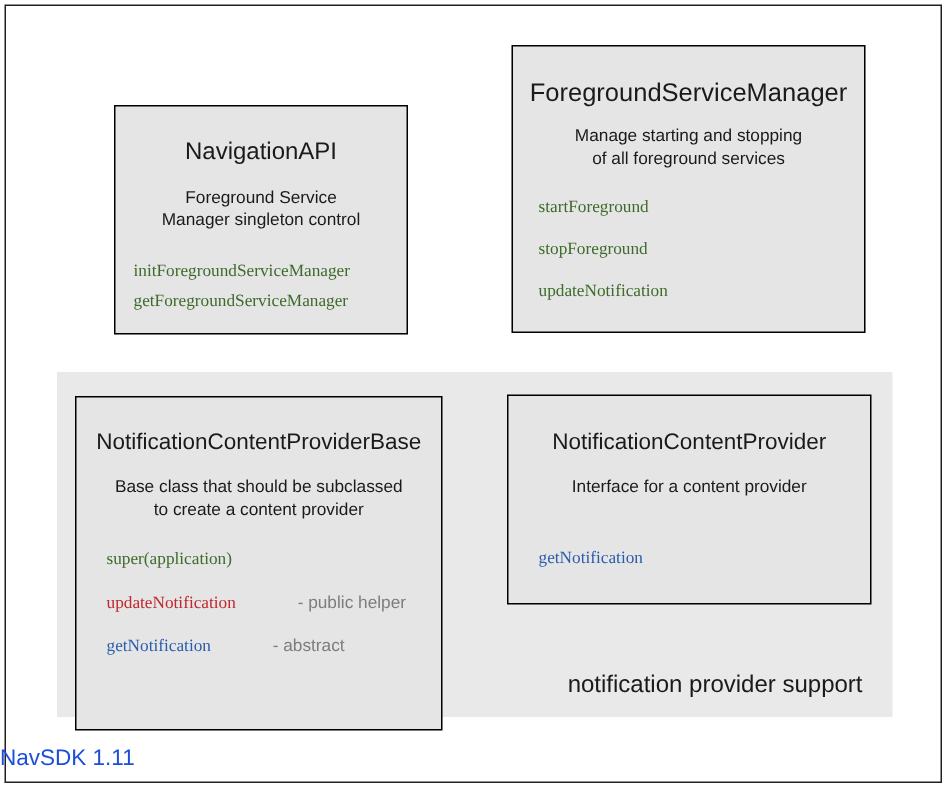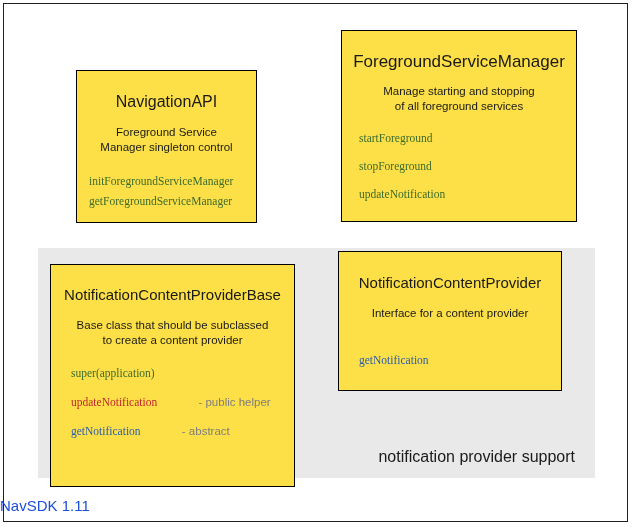--- a/index.html
+++ b/index.html
@@ -37,21 +37,21 @@
   .group-label {
     position: absolute;
     font-size: 16px;
     color: #1a1a1a;
     white-space: nowrap;
     text-align: right;
   }
   
   .class-box {
     position: absolute;
-    background: #fde047;
+    background: #e5e5e5;
     border: 1.4px solid #000000;
     box-sizing: border-box;
     display: flex;
     flex-direction: column;
   }
   .class-title {
     text-align: center;
     color: #1a1a1a;
     font-weight: 400;
     line-height: 1.12;
@@ -85,21 +85,21 @@
 </head>
 <body>
 
 <div id="canvas">
   <div id="page-frame"></div>
 
   <div class="group-panel" style="left:38px; top:248px; width:557px; height:230px;">
     <div class="group-label" style="right:20px; bottom:12px;">notification provider support</div>
   </div>
 
-  <div class="class-box" style="left:76px; top:70px; width:181px; height:153px;">
+  <div class="class-box" style="left:76px; top:70px; width:196px; height:153px;">
     <div class="class-title" style="font-size:16px; margin-top:22px;">NavigationAPI</div>
     <div class="class-desc" style="margin-top:14px;">
       <div>Foreground Service</div>
       <div>Manager singleton control</div>
     </div>
     <div class="members" style="margin-top:20px; padding-left:12px; gap:6px;">
       <div class="member">
         <span class="mname" style="color:#3d6b2b;">initForegroundServiceManager</span><span class="mnote"></span>
       </div>
       <div class="member">
@@ -139,21 +139,21 @@
       </div>
       <div class="member">
         <span class="mname" style="color:#c1272d;">updateNotification</span><span class="mnote"> - public helper</span>
       </div>
       <div class="member">
         <span class="mname" style="color:#2b5dab;">getNotification</span><span class="mnote"> - abstract</span>
       </div>
     </div>
   </div>
 
-  <div class="class-box" style="left:338px; top:251px; width:224px; height:140px;">
+  <div class="class-box" style="left:338px; top:263px; width:243px; height:140px;">
     <div class="class-title" style="font-size:15px; margin-top:23px;">NotificationContentProvider</div>
     <div class="class-desc" style="margin-top:14px;">
       <div>Interface for a content provider</div>
     </div>
     <div class="members" style="margin-top:33px; padding-left:20px; gap:14px;">
       <div class="member">
         <span class="mname" style="color:#2b5dab;">getNotification</span><span class="mnote"></span>
       </div>
     </div>
   </div>

